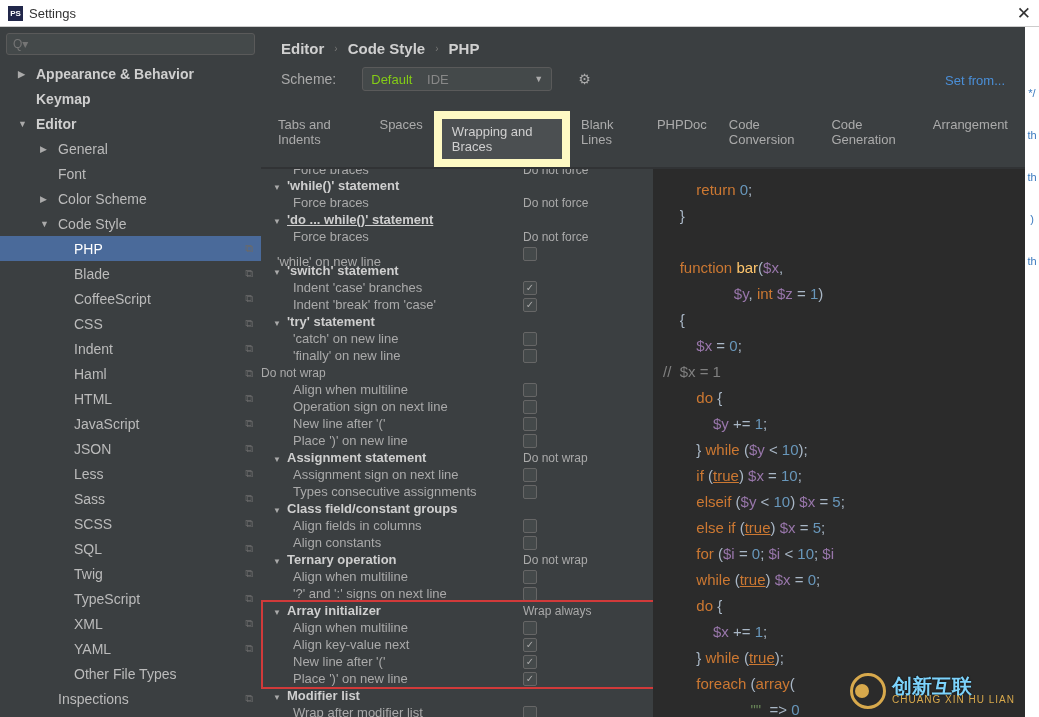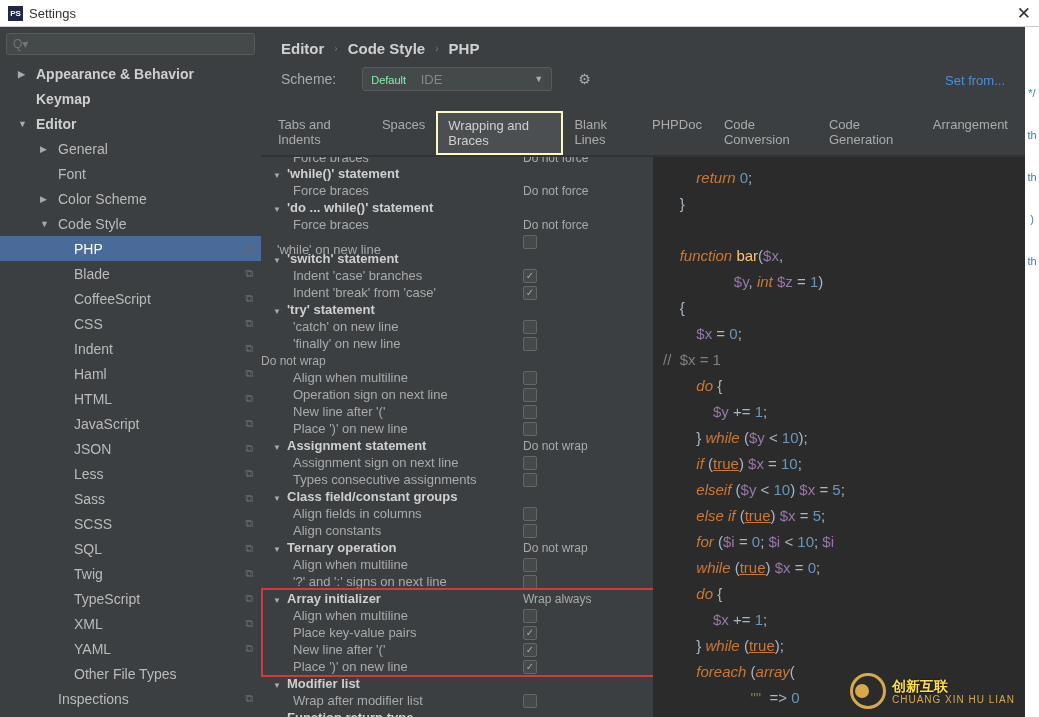--- a/index.html
+++ b/index.html
@@ -31,57 +31,57 @@
 
 .content { flex: 1; background: #3b3f41; position: relative; display: flex; flex-direction: column; overflow: hidden; }
 
 .breadcrumb { height: 32px; display: flex; align-items: center; padding: 10px 20px 0 20px; gap: 10px; color: #aaa; font-size: 15px; }
 .breadcrumb .cur { font-weight: bold; color: #d0d0d0; }
 .breadcrumb .sep { color: #777; font-size: 10px; }
 
 .scheme-row { height: 40px; display: flex; align-items: center; padding: 6px 20px; gap: 26px; }
 .scheme-label { color: #aaa; font-size: 14px; }
 .scheme-select { width: 190px; height: 24px; background: #44494a; border: 1px solid #5a5a5a; border-radius: 3px; display: flex; align-items: center; justify-content: space-between; padding: 0 8px; cursor: pointer; }
-.scheme-select .def { color: #86efac; font-size: 11px; }
+.scheme-select .def { color: #84cc16; font-size: 13px; }
 .scheme-select .ide { color: #888; font-size: 13px; margin-left: 11px; }
 .scheme-select .dd { color: #aaa; font-size: 9px; }
 .gear { color: #aaa; font-size: 14px; cursor: pointer; }
 .setfrom { position: absolute; right: 20px; top: 46px; color: #4a8fd8; font-size: 13px; cursor: pointer; }
 
 .tabs-row { display: flex; padding: 6px 6px 0 6px; border-bottom: 2px solid #313335; margin-top: 6px; }
 .tab { padding: 5px 10px; color: #ababab; font-size: 13px; background: #3b3f41; cursor: pointer; border: 1px solid transparent; }
 .tab.active { background: #4b4f51; color: #d0d0d0; }
-.tab.red-box { border: 2px solid #fef9c3; }
+.tab.red-box { border: 8px solid #fef9c3; }
 
 .body-area { flex: 1; display: flex; overflow: hidden; }
 .options-pane { width: 392px; background: #3b3f41; overflow-y: auto; position: relative; }
 .option-row { display: flex; align-items: center; height: 17px; font-size: 13px; color: #aaa; }
 .opt-label { padding-left: 16px; flex: 1; white-space: nowrap; overflow: hidden; }
 .opt-header { font-weight: bold; color: #cfcfcf; }
 .opt-arrow { width: 12px; display: inline-block; font-size: 8px; color: #aaa; margin-right: 2px; }
 .opt-val { width: 130px; color: #aaa; font-size: 12px; display: flex; align-items: center; }
 .opt-checkbox { width: 14px; height: 14px; background: #44494a; border: 1px solid #666; border-radius: 2px; display: flex; align-items: center; justify-content: center; color: #aaa; font-size: 10px; }
 .opt-checkbox.checked::after { content: "✓"; color: #aaa; }
 .red-annot { position: absolute; border: 2px solid #d13a3a; pointer-events: none; }
 
 .preview-pane { flex: 1; background: #2b2b2b; padding: 8px 10px; font-family: "Consolas", monospace; font-size: 15px; line-height: 26px; color: #a9b7c6; overflow: hidden; white-space: pre; }
-.k-keyword { color: #cc7832; font-style: italic; }
+.k-keyword { color: #cc7832; }
 .k-num { color: #6897bb; }
 .k-var { color: #9876aa; }
 .k-func { color: #ffc66d; }
 .k-bool { color: #cc7832; text-decoration: underline; }
 .k-comment { color: #808080; }
 .k-str { color: #6a8759; }
 .k-op { color: #a9b7c6; }
 .k-brace { color: #a9b7c6; }
 
 .watermark { position: absolute; right: 10px; bottom: 8px; display: flex; align-items: center; gap: 6px; pointer-events: none; }
 .watermark-circle { width: 36px; height: 36px; border: 3px solid #d8a94c; border-radius: 50%; position: relative; }
 .watermark-circle::before { content: ""; position: absolute; width: 14px; height: 14px; background: #d8a94c; border-radius: 50%; left: 2px; top: 8px; }
-.watermark-text { color: #fde047; font-size: 14px; font-weight: bold; line-height: 16px; text-shadow: 0 0 2px #000; }
+.watermark-text { color: #7dd3fc; font-size: 20px; font-weight: bold; line-height: 16px; text-shadow: 0 0 2px #000; }
 .watermark-sub { color: #d8a94c; font-size: 10px; letter-spacing: 1px; }
 </style>
 </head>
 <body>
 
 <div class="titlebar">
   <div class="titlebar-left">
     <span class="titlebar-icon">PS</span>
     <span class="titlebar-title">Settings</span>
   </div>
@@ -261,21 +261,21 @@
             <span class="opt-label opt-header" style="padding-left: 12px;"><span class="opt-arrow">▼</span><span>'while()' statement</span></span>
             <span class="opt-val"></span>
           </div>
           <div class="option-row">
             <span class="opt-label" style="padding-left: 32px;"><span>Force braces</span></span>
             <span class="opt-val">
               <span>Do not force</span>
             </span>
           </div>
           <div class="option-row">
-            <span class="opt-label opt-header" style="padding-left: 12px;"><span class="opt-arrow">▼</span><span>'do ... while()' statement</span></span>
+            <span class="opt-label opt-header" style="padding-left: 12px; text-decoration: underline;"><span class="opt-arrow">▼</span><span>'do ... while()' statement</span></span>
             <span class="opt-val"></span>
           </div>
           <div class="option-row">
             <span class="opt-label" style="padding-left: 32px;"><span>Force braces</span></span>
             <span class="opt-val">
               <span>Do not force</span>
             </span>
           </div>
           <div class="option-row">
             <span class="opt-label" style=" margin-top: 16px;"><span>'while' on new line</span></span>
@@ -402,21 +402,21 @@
               <span>Wrap always</span>
             </span>
           </div>
           <div class="option-row">
             <span class="opt-label" style="padding-left: 32px;"><span>Align when multiline</span></span>
             <span class="opt-val">
               <span class="opt-checkbox"></span>
             </span>
           </div>
           <div class="option-row">
-            <span class="opt-label" style="padding-left: 32px;"><span>Place key-value pairs</span></span>
+            <span class="opt-label" style="padding-left: 32px;"><span>Align key-value next</span></span>
             <span class="opt-val">
               <span class="opt-checkbox checked"></span>
             </span>
           </div>
           <div class="option-row">
             <span class="opt-label" style="padding-left: 32px;"><span>New line after '('</span></span>
             <span class="opt-val">
               <span class="opt-checkbox checked"></span>
             </span>
           </div>

